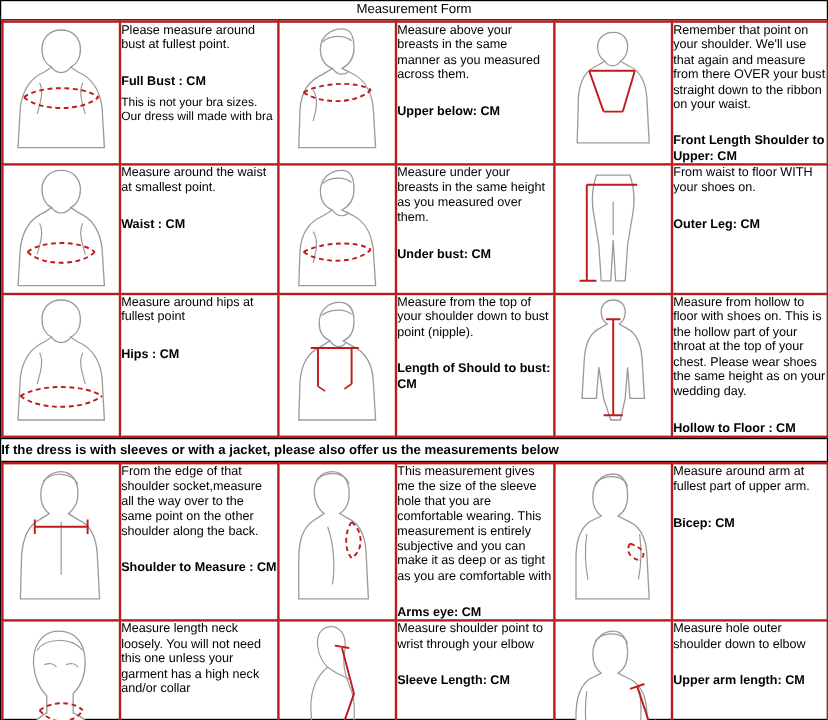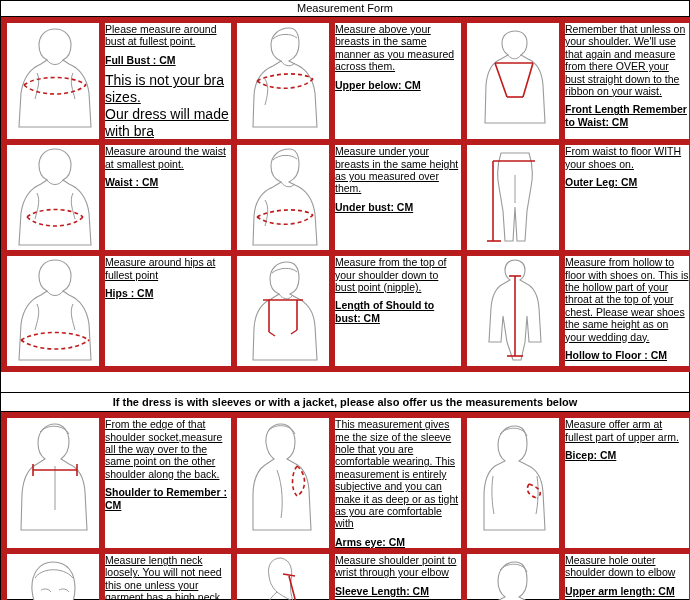--- a/index.html
+++ b/index.html
@@ -10,36 +10,34 @@
     font-size:10px;
     color:#000;
     overflow:hidden;
   }
   .sheet{width:690px;height:600px;box-sizing:border-box;border:1px solid #000;position:relative;}
   .title{
     text-align:center;font-weight:normal;font-size:11px;
     border-bottom:1px solid #000;padding:1px 0 2px 0;
   }
   .subtitle{
-    text-align:center;font-weight:bold;font-size:11px;
+    text-align:left;font-weight:bold;font-size:11px;
     border-top:1px solid #000;border-bottom:1px solid #000;
     padding:3px 0 3px 0;
-    margin-top:20px;
   }
   table.grid{border-collapse:collapse;width:100%;table-layout:fixed;}
   table.grid td{
-    border:6px solid #b91c1c;
+    border:2px solid #b91c1c;
     vertical-align:top;
     padding:0;
-    text-decoration:underline;
   }
   td.figure{padding:0;text-align:center;vertical-align:middle;}
   td.text{padding:4px 5px 3px 5px;font-size:10.5px;line-height:1.18;}
-  .lbl{font-weight:bold;display:block;margin-top:6px;}
-  .small{font-size:14px;line-height:1.2;display:block;margin-top:6px;}
+  .lbl{font-weight:bold;display:block;margin-top:18px;}
+  .small{font-size:10px;line-height:1.2;display:block;margin-top:6px;}
   .tiny{font-size:9px;line-height:1.18;}
   svg{display:block;margin:0 auto;}
   .body-outline{fill:#ffffff;stroke:#9a9a9a;stroke-width:1.1;}
   .hairline{fill:none;stroke:#9a9a9a;stroke-width:1;}
   .measure{fill:none;stroke:#c01a1a;stroke-width:1.6;}
   .measure-dash{fill:none;stroke:#c01a1a;stroke-width:1.6;stroke-dasharray:4 3;}
   .measure-thin{fill:none;stroke:#c01a1a;stroke-width:1.3;}
 </style>
 </head>
 <body>
@@ -96,22 +94,22 @@
         <svg width="96" height="110" viewBox="0 0 96 110">
           <path class="body-outline" d="M48 8 C40 8 35 13 35 20 C35 26 38 30 41 32 L34 36 C24 40 20 50 19 62 L18 100 L78 100 L76 62 C75 50 71 40 61 36 L54 32 C57 30 60 26 60 20 C60 13 56 8 48 8 Z"></path>
           <path class="hairline" d="M41 32 C44 37 51 37 54 32"></path>
           <path class="measure" d="M28 40 L66 40"></path>
           <path class="measure" d="M28 40 L40 74"></path>
           <path class="measure" d="M66 40 L56 74"></path>
           <path class="measure" d="M40 74 L56 74"></path>
         </svg>
       </td>
       <td class="text">
-        <span>Remember that unless on your shoulder. We'll use that again and measure from there OVER your bust straight down to the ribbon on your waist.</span>
-        <span class="lbl">Front Length Remember to Waist:  CM</span>
+        <span>Remember that point on your shoulder. We'll use that again and measure from there OVER your bust straight down to the ribbon on your waist.</span>
+        <span class="lbl">Front Length Shoulder to Upper:  CM</span>
       </td>
     </tr>
 
     <tr style="height:108px">
       <td class="figure">
         <svg width="96" height="105" viewBox="0 0 96 105">
           <path class="body-outline" d="M48 4 C38 4 32 11 32 20 C32 28 36 33 40 35 L34 39 C22 44 16 54 14 68 L12 100 L84 100 L82 68 C80 54 74 44 62 39 L56 35 C60 33 64 28 64 20 C64 11 58 4 48 4 Z"></path>
           <path class="hairline" d="M40 35 C44 41 52 41 56 35"></path>
           <path class="hairline" d="M30 48 C34 56 30 66 28 74"></path>
           <path class="hairline" d="M66 48 C62 56 66 66 68 74"></path>
@@ -222,21 +220,21 @@
           <path class="body-outline" d="M48 6 C38 6 31 14 31 25 C31 33 34 38 38 41 L30 46 C20 51 16 62 15 76 L14 112 L80 112 L78 74 C77 60 72 50 62 46 L54 41 C58 38 62 33 62 24 C62 13 56 6 48 6 Z"></path>
           <path class="hairline" d="M33 14 C40 6 56 6 62 16"></path>
           <path class="hairline" d="M48 48 L48 92"></path>
           <path class="measure" d="M26 52 L70 52"></path>
           <path class="measure" d="M26 46 L26 58"></path>
           <path class="measure" d="M70 46 L70 58"></path>
         </svg>
       </td>
       <td class="text">
         <span>From the edge of that shoulder socket,measure all the way over to the same point on the other shoulder along the back.</span>
-        <span class="lbl">Shoulder to Remember : CM</span>
+        <span class="lbl">Shoulder to Measure : CM</span>
       </td>
 
       <td class="figure">
         <svg width="96" height="118" viewBox="0 0 96 118">
           <path class="body-outline" d="M44 6 C34 6 28 14 29 25 C30 33 33 38 37 41 L28 47 C19 53 16 64 16 78 L16 112 L74 112 L72 72 C71 58 66 49 57 45 L50 41 C55 38 58 33 58 24 C58 13 52 6 44 6 Z"></path>
           <path class="hairline" d="M31 13 C38 5 54 6 58 16"></path>
           <path class="hairline" d="M40 52 C46 68 46 88 44 100"></path>
           <path class="measure-dash" d="M60 48 C70 56 70 72 60 78"></path>
           <path class="measure-dash" d="M60 48 C54 56 54 72 60 78"></path>
         </svg>
@@ -250,21 +248,21 @@
         <svg width="96" height="118" viewBox="0 0 96 118">
           <path class="body-outline" d="M48 8 C38 8 31 16 31 27 C31 35 34 40 38 43 L28 48 C20 54 17 64 17 78 L17 112 L78 112 L76 74 C75 60 70 51 60 47 L52 43 C57 40 60 35 60 26 C60 15 56 8 48 8 Z"></path>
           <path class="hairline" d="M33 16 C40 8 56 8 60 18"></path>
           <path class="hairline" d="M26 58 C24 72 25 86 27 96"></path>
           <path class="hairline" d="M70 58 C72 72 71 86 69 96"></path>
           <path class="measure-dash" d="M62 66 C74 70 76 76 70 80"></path>
           <path class="measure-dash" d="M62 66 C58 72 62 78 70 80"></path>
         </svg>
       </td>
       <td class="text">
-        <span>Measure offer arm at fullest part of upper arm.</span>
+        <span>Measure around arm at fullest part of upper arm.</span>
         <span class="lbl">Bicep:  CM</span>
       </td>
     </tr>
 
     <tr style="height:115px">
       <td class="figure">
         <svg width="96" height="112" viewBox="0 0 96 112">
           <path class="body-outline" d="M46 8 C32 8 24 20 25 36 C26 48 30 56 36 62 L36 76 C28 80 20 88 18 104 L78 104 C76 88 68 80 58 76 L58 60 C64 54 68 46 68 34 C68 18 60 8 46 8 Z"></path>
           <path class="hairline" d="M28 24 C34 14 56 12 66 24"></path>
           <path class="hairline" d="M34 36 C38 34 42 35 44 38"></path>

